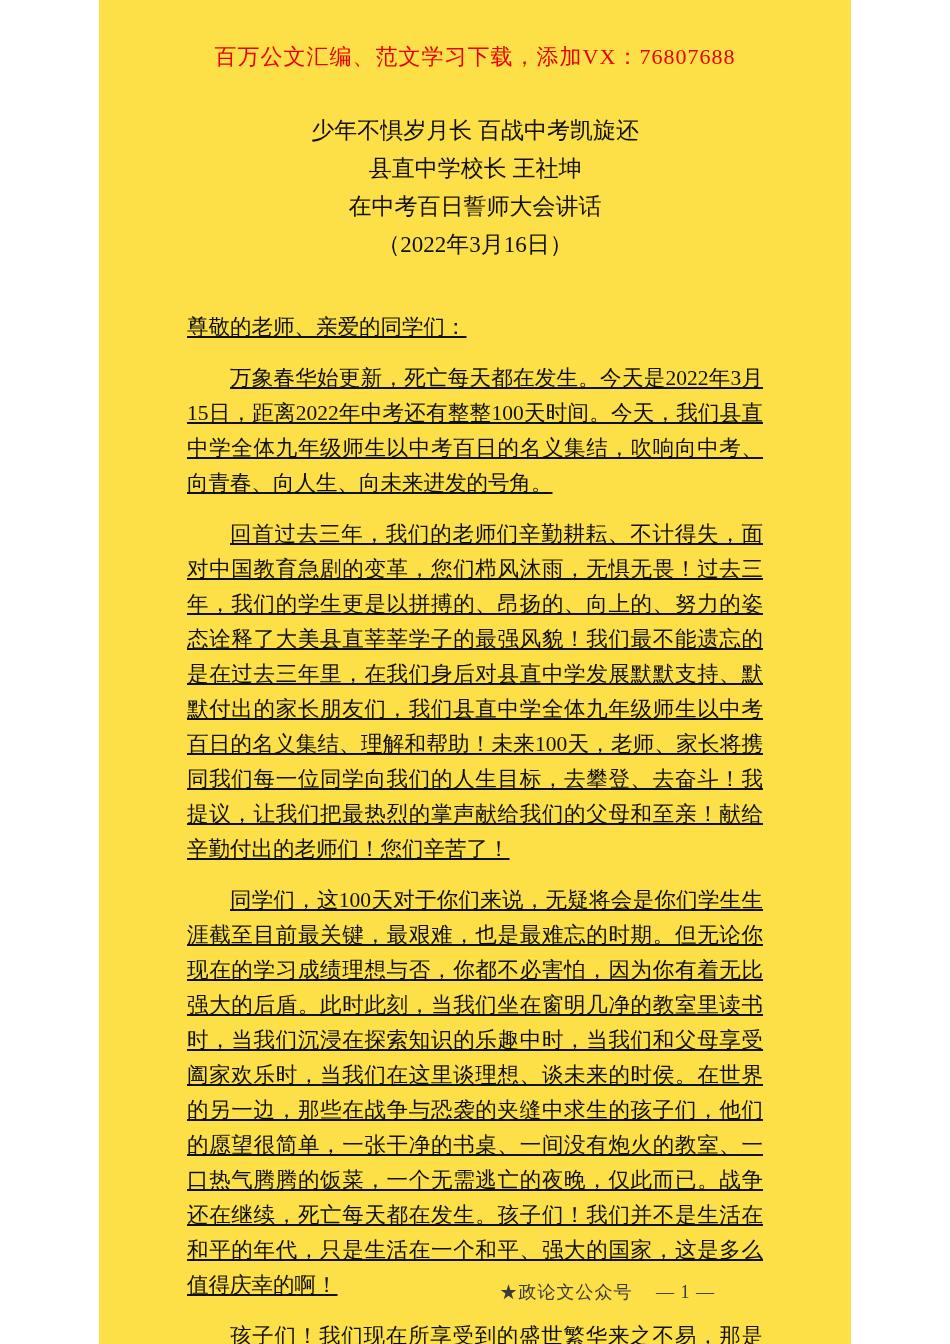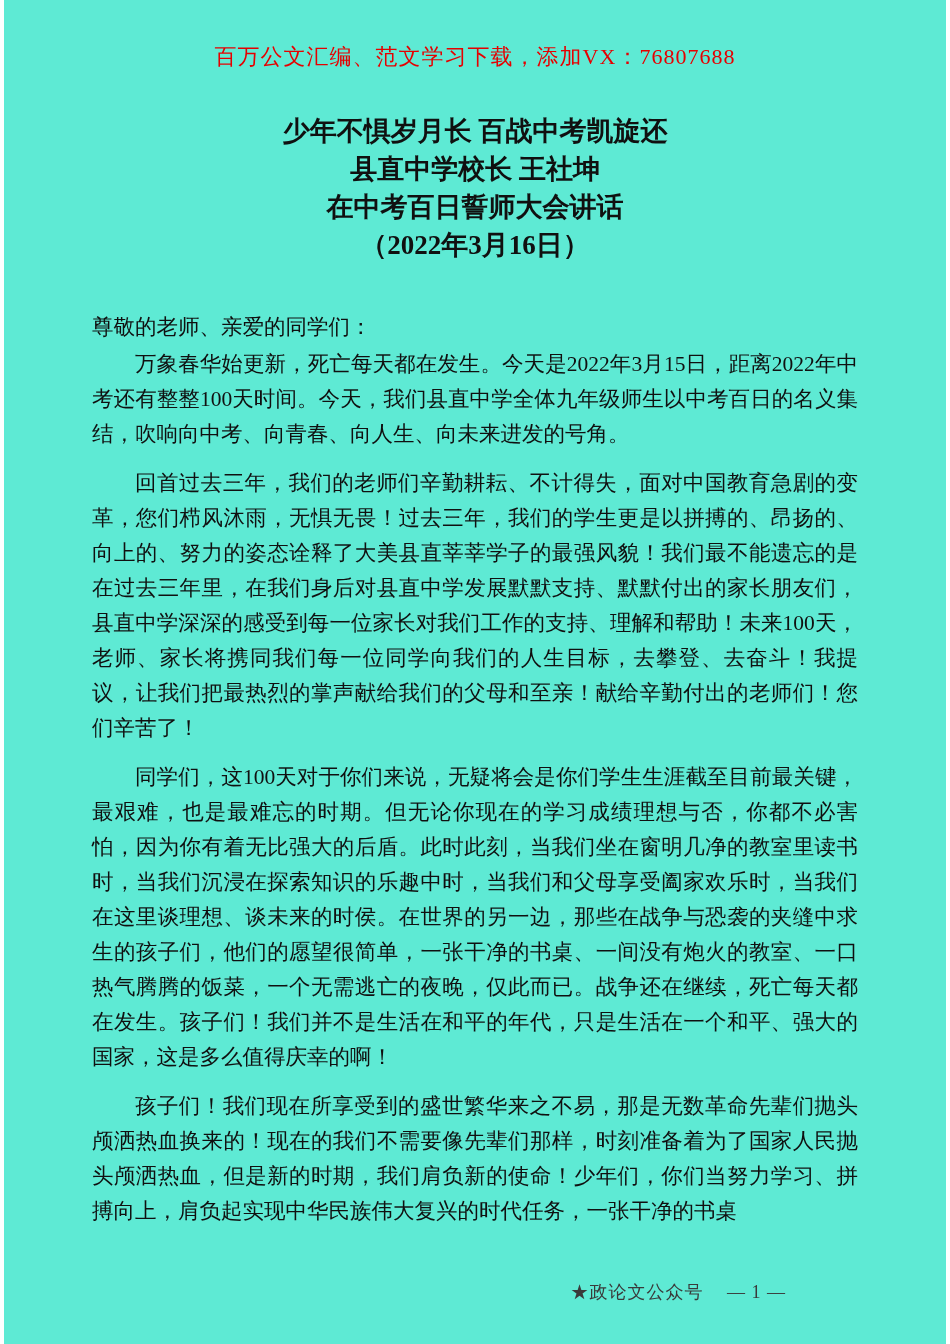--- a/index.html
+++ b/index.html
@@ -1,63 +1,63 @@
 <!DOCTYPE html>
 <html><head>
 <meta charset="utf-8">
 <style>
   * { box-sizing: border-box; }
   html, body { margin: 0; padding: 0; background: #ffffff; }
   .page {
     position: relative;
-    width: 942px;
+    width: 752px;
     height: 1344px;
     margin: 0 auto;
-    background: #5eead4;
+    background: #fde047;
     font-family: "Liberation Serif", "DejaVu Serif", serif;
     color: #111111;
     overflow: hidden;
   }
   .promo {
     margin-top: 42px;
     text-align: center;
     font-size: 22px;
     color: #e60000;
     letter-spacing: 1px;
   }
   .titles {
     margin-top: 40px;
     text-align: center;
   }
   .title-line {
-    font-size: 27px;
+    font-size: 23px;
     line-height: 38px;
     color: #101010;
-    font-weight: bold;
   }
   .doc-body {
     margin: 46px 88px 0 88px;
     font-size: 21.5px;
     line-height: 35px;
     text-align: justify;
     color: #101010;
   }
   .doc-body p {
-    margin: 0 0 14px 0;
+    margin: 16px 0 14px 0;
     text-indent: 2em;
+    text-decoration: underline;
   }
   .doc-body p.no-indent {
     text-indent: 0;
   }
   .doc-body p.tight {
     margin-bottom: 2px;
   }
   .footer {
     position: absolute;
-    right: 160px;
+    right: 136px;
     bottom: 40px;
     font-size: 18px;
     color: #3a3a3a;
     letter-spacing: 1px;
   }
   .footer .page-num {
     margin-left: 18px;
   }
 </style>
 </head>
@@ -70,21 +70,21 @@
   <div class="titles">
     <div class="title-line">少年不惧岁月长 百战中考凯旋还</div>
     <div class="title-line">县直中学校长 王社坤</div>
     <div class="title-line">在中考百日誓师大会讲话</div>
     <div class="title-line">（2022年3月16日）</div>
   </div>
 
   <div class="doc-body">
     <p class="no-indent tight">尊敬的老师、亲爱的同学们：</p>
     <p>万象春华始更新，死亡每天都在发生。今天是2022年3月15日，距离2022年中考还有整整100天时间。今天，我们县直中学全体九年级师生以中考百日的名义集结，吹响向中考、向青春、向人生、向未来进发的号角。</p>
-    <p>回首过去三年，我们的老师们辛勤耕耘、不计得失，面对中国教育急剧的变革，您们栉风沐雨，无惧无畏！过去三年，我们的学生更是以拼搏的、昂扬的、向上的、努力的姿态诠释了大美县直莘莘学子的最强风貌！我们最不能遗忘的是在过去三年里，在我们身后对县直中学发展默默支持、默默付出的家长朋友们，县直中学深深的感受到每一位家长对我们工作的支持、理解和帮助！未来100天，老师、家长将携同我们每一位同学向我们的人生目标，去攀登、去奋斗！我提议，让我们把最热烈的掌声献给我们的父母和至亲！献给辛勤付出的老师们！您们辛苦了！</p>
+    <p>回首过去三年，我们的老师们辛勤耕耘、不计得失，面对中国教育急剧的变革，您们栉风沐雨，无惧无畏！过去三年，我们的学生更是以拼搏的、昂扬的、向上的、努力的姿态诠释了大美县直莘莘学子的最强风貌！我们最不能遗忘的是在过去三年里，在我们身后对县直中学发展默默支持、默默付出的家长朋友们，我们县直中学全体九年级师生以中考百日的名义集结、理解和帮助！未来100天，老师、家长将携同我们每一位同学向我们的人生目标，去攀登、去奋斗！我提议，让我们把最热烈的掌声献给我们的父母和至亲！献给辛勤付出的老师们！您们辛苦了！</p>
     <p>同学们，这100天对于你们来说，无疑将会是你们学生生涯截至目前最关键，最艰难，也是最难忘的时期。但无论你现在的学习成绩理想与否，你都不必害怕，因为你有着无比强大的后盾。此时此刻，当我们坐在窗明几净的教室里读书时，当我们沉浸在探索知识的乐趣中时，当我们和父母享受阖家欢乐时，当我们在这里谈理想、谈未来的时侯。在世界的另一边，那些在战争与恐袭的夹缝中求生的孩子们，他们的愿望很简单，一张干净的书桌、一间没有炮火的教室、一口热气腾腾的饭菜，一个无需逃亡的夜晚，仅此而已。战争还在继续，死亡每天都在发生。孩子们！我们并不是生活在和平的年代，只是生活在一个和平、强大的国家，这是多么值得庆幸的啊！</p>
     <p>孩子们！我们现在所享受到的盛世繁华来之不易，那是无数革命先辈们抛头颅洒热血换来的！现在的我们不需要像先辈们那样，时刻准备着为了国家人民抛头颅洒热血，但是新的时期，我们肩负新的使命！少年们，你们当努力学习、拼搏向上，肩负起实现中华民族伟大复兴的时代任务，一张干净的书桌</p>
   </div>
 
   <div class="footer">
     <span>★政论文公众号</span>
     <span class="page-num">— 1 —</span>
   </div>
 
 </div>

